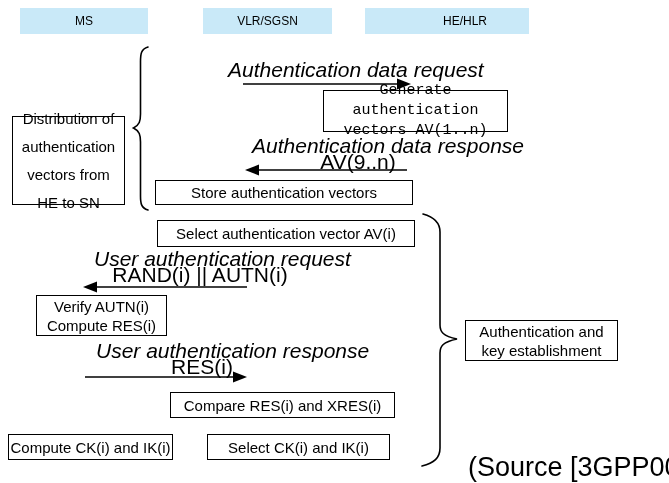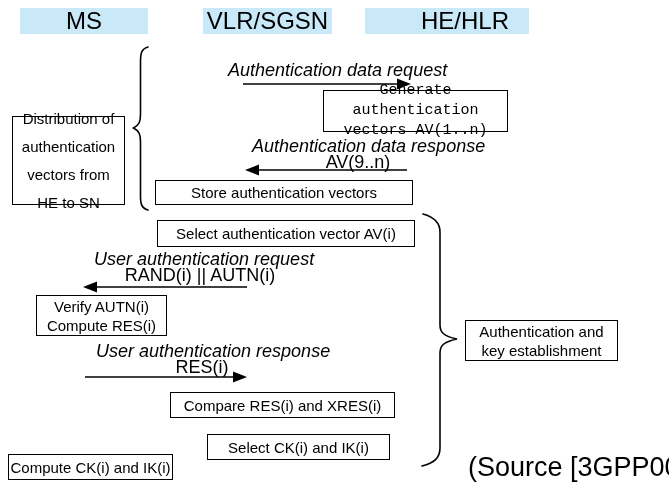--- a/index.html
+++ b/index.html
@@ -3,41 +3,41 @@
 <meta charset="utf-8">
 <style>
   html,body{margin:0;padding:0;background:#ffffff;}
   .stage{
     position:relative;width:669px;height:483px;background:#ffffff;overflow:hidden;
     font-family:"Liberation Sans","DejaVu Sans",sans-serif;color:#000;
   }
   .hdr{
     position:absolute;top:8px;height:26px;line-height:26px;
     background:var(--header-bg,#C9E9F8);
-    text-align:center;font-size:24px;
+    text-align:center;font-size:12px;
   }
   #hdr-ms{left:20px;width:128px;}
   #hdr-vlr{left:203px;width:129px;}
   #hdr-hlr{left:365px;width:128px;padding-left:36px;}
   .pbox{
     position:absolute;box-sizing:border-box;border:1.5px solid #000;background:#fff;
     display:flex;align-items:center;justify-content:center;text-align:center;
     font-size:15px;line-height:19px;white-space:pre-line;
   }
   #box-distribution{left:12px;top:88px;width:113px;height:89px;line-height:28px;margin-top:28px;}
   #box-generate{left:323px;top:90px;width:185px;height:42px;line-height:20px;font-family:Liberation Mono, monospace;}
   #box-store{left:155px;top:180px;width:258px;height:25px;}
   #box-select-av{left:157px;top:220px;width:258px;height:27px;}
   #box-verify{left:36px;top:295px;width:131px;height:41px;}
   #box-compare{left:170px;top:392px;width:225px;height:26px;}
-  #box-compute-ck{left:8px;top:434px;width:165px;height:26px;margin-top:20px;}
+  #box-compute-ck{left:8px;top:434px;width:165px;height:26px;}
   #box-select-ck{left:207px;top:434px;width:183px;height:26px;}
   #box-auth-est{left:465px;top:320px;width:153px;height:41px;}
   .msg{
-    position:absolute;text-align:center;font-size:18px;line-height:16px;
+    position:absolute;text-align:center;font-size:21px;line-height:16px;
     white-space:nowrap;
   }
   .msg .title{font-style:italic;display:block;}
   .msg .param{display:block;}
   #msg-adr{left:228px;top:62px;width:208px;}
   #msg-adresp{left:252px;top:138px;width:212px;}
   #msg-uar{left:94px;top:251px;width:212px;}
   #msg-uaresp{left:96px;top:343px;width:212px;}
   .src{
     position:absolute;left:468px;top:452px;width:195px;

